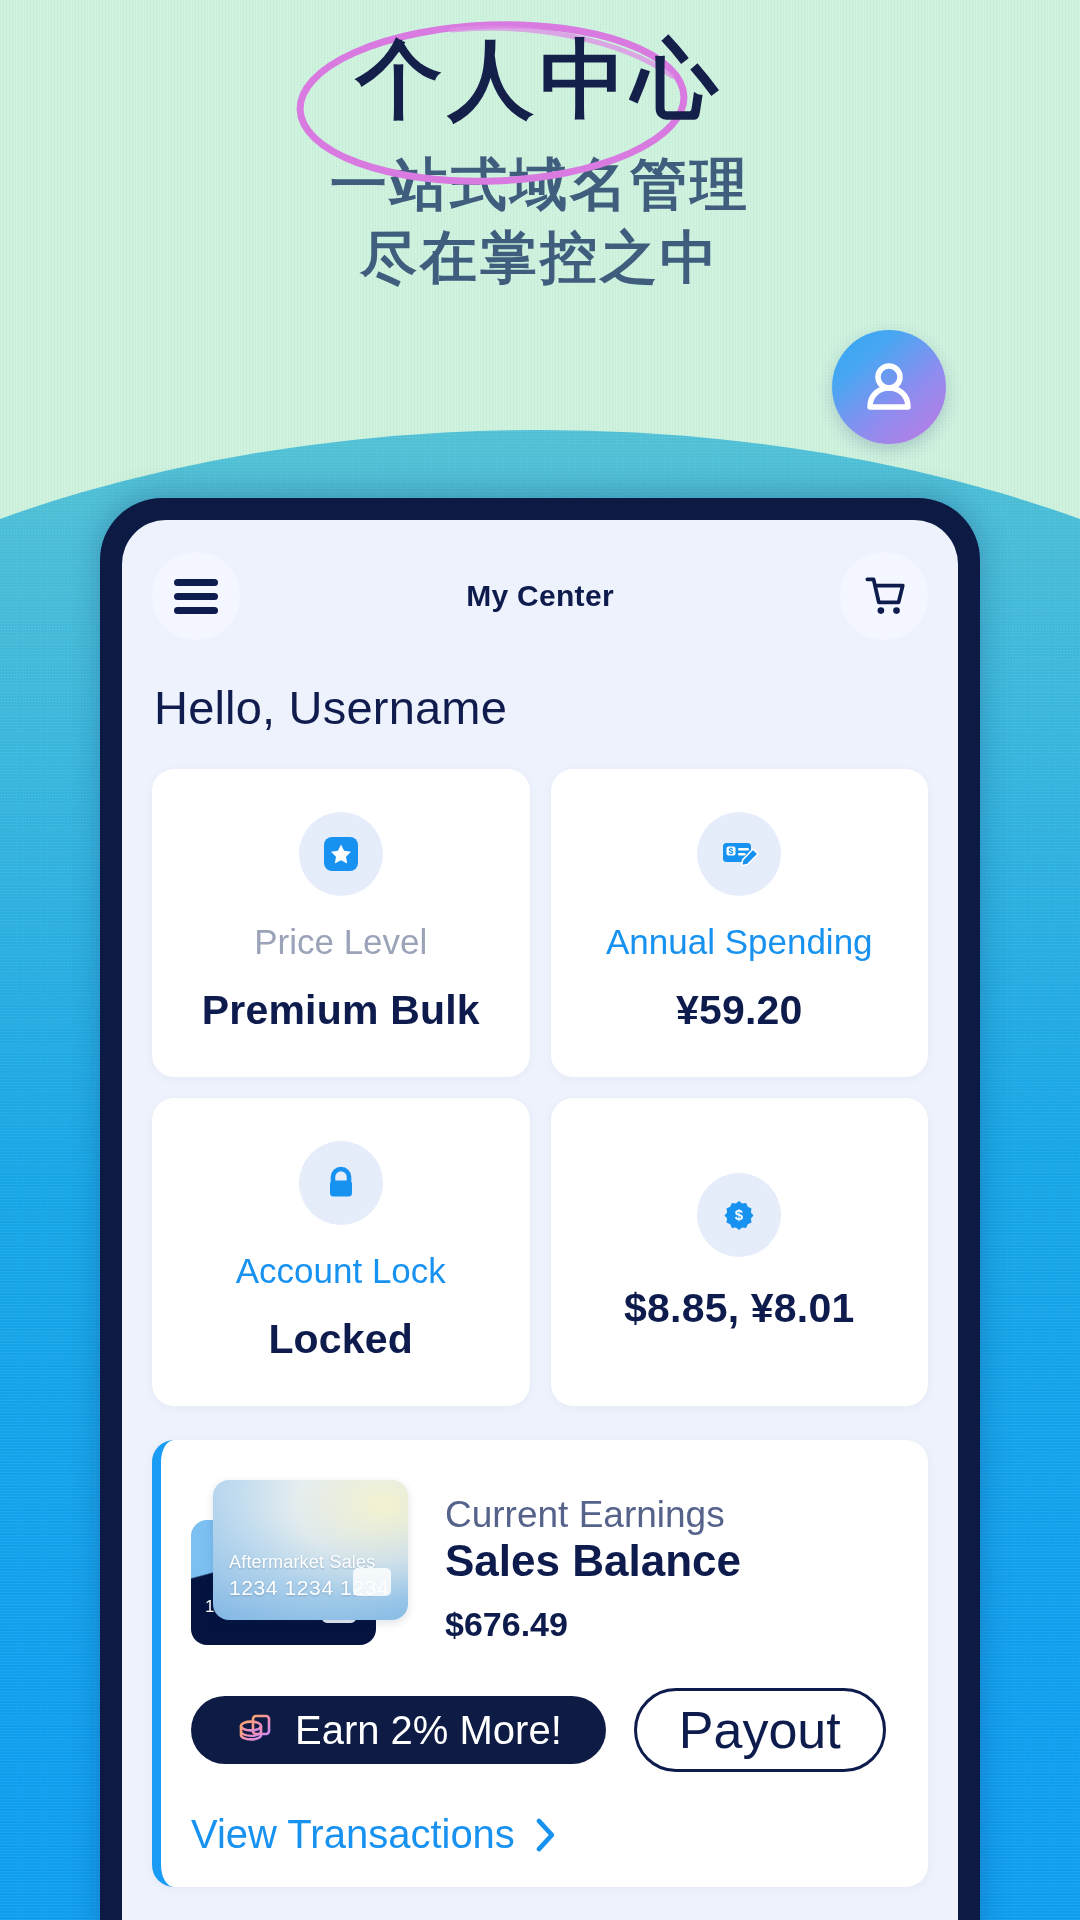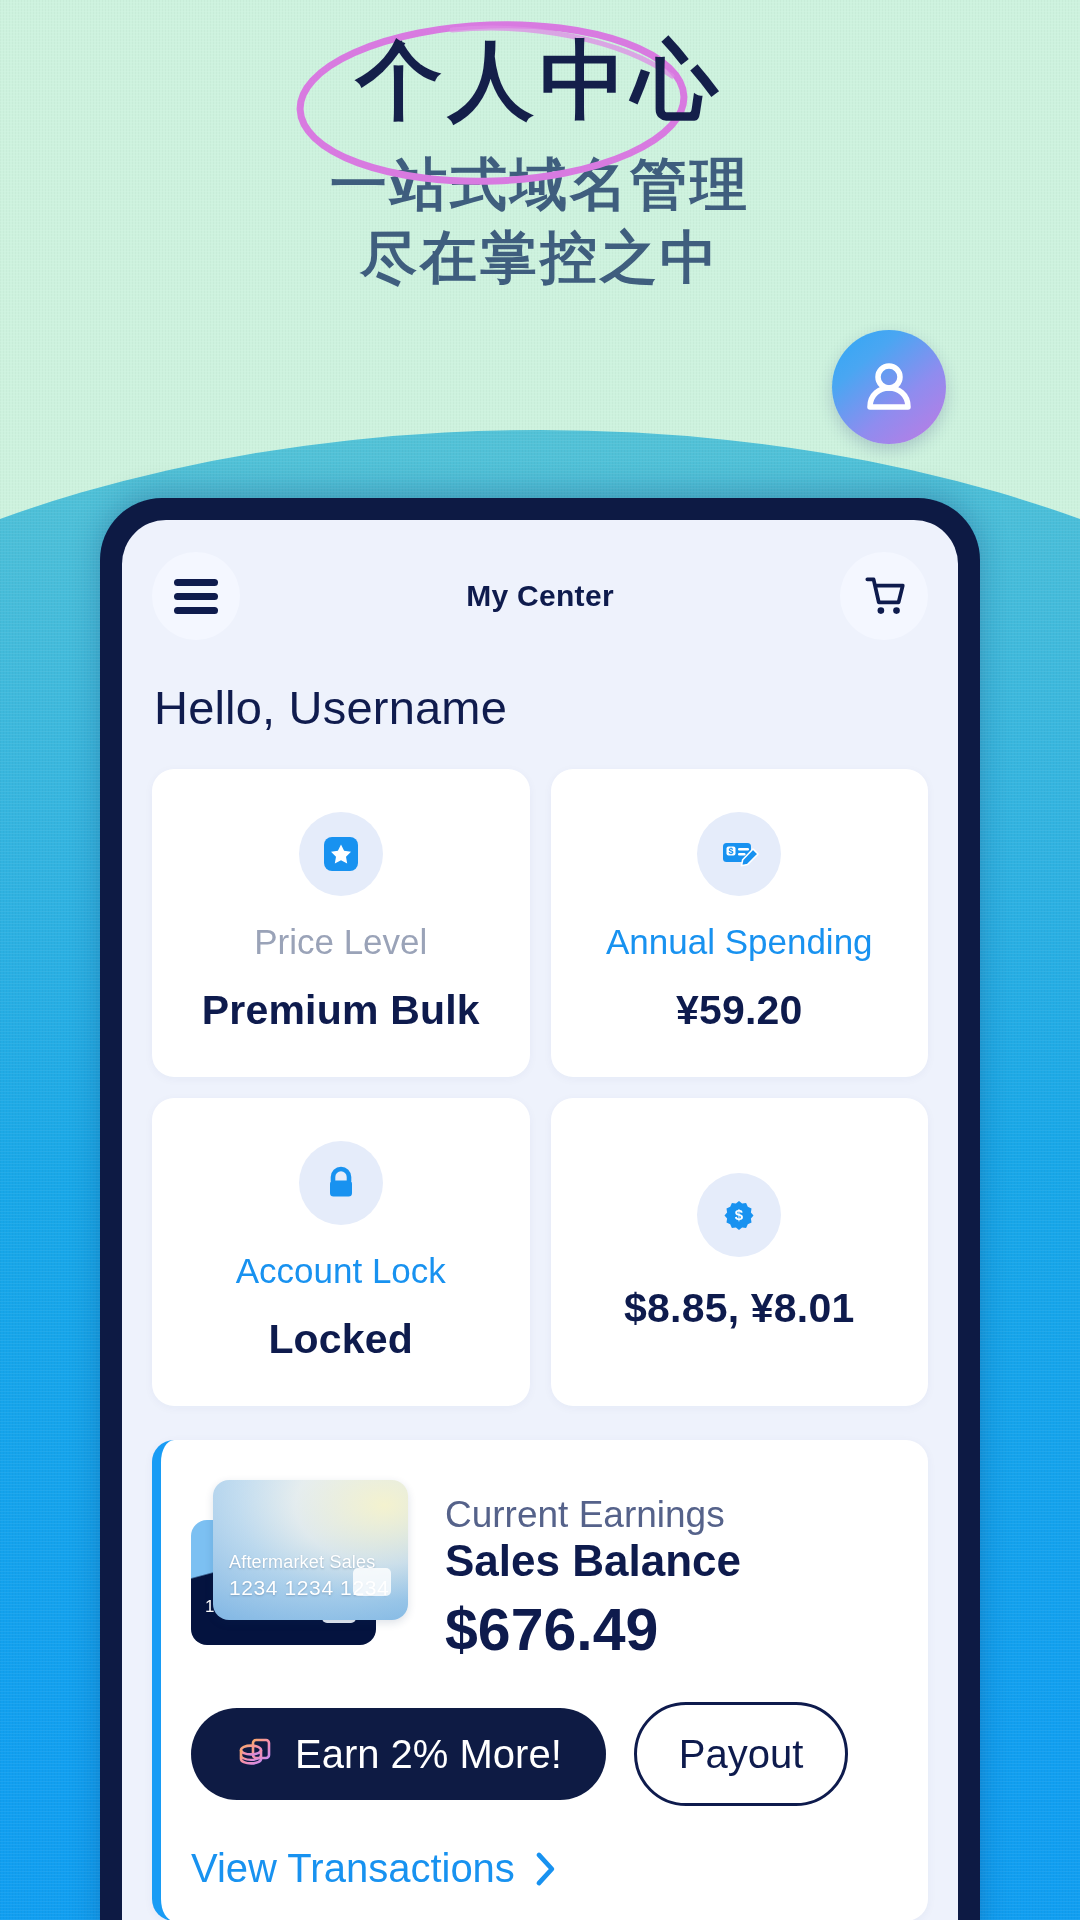--- a/index.html
+++ b/index.html
@@ -28,21 +28,21 @@
     background-image:
       repeating-linear-gradient(0deg, rgba(255,255,255,.5) 0 1px, transparent 1px 3px),
       repeating-linear-gradient(90deg, rgba(0,0,0,.25) 0 1px, transparent 1px 3px);
     pointer-events:none;
   }
 
   
   #hero { position:absolute; left:0; top:0; width:1080px; text-align:center; }
   #hero-title-wrap { position:relative; display:inline-block; margin-top:32px; }
   #hero-title {
-    font-family:Liberation Sans, sans-serif;
+    font-family:Liberation Serif, serif;
     font-size:86px; font-weight:700; color:#141f4a;
     letter-spacing:6px; line-height:1.12;
     position:relative; z-index:2;
     padding:0 42px;
     text-align:right;
   }
   #hero-circle {
     position:absolute; left:-22px; top:-14px;
     width:400px; height:170px; z-index:1;
     pointer-events:none;
@@ -177,36 +177,36 @@
     text-shadow:0 1px 2px rgba(60,90,120,.35);
   }
   #card-front-chip {
     position:absolute; right:17px; bottom:24px;
     width:38px; height:28px; border-radius:5px;
     background:rgba(255,255,255,.82);
   }
   #sales-info { flex:1; padding-top:4px; }
   #sales-title { font-size:44px; font-weight:700; color:#0e1b4d; }
   #sales-sub { font-size:37px; color:#55628a; margin-top:16px; }
-  #sales-amount { font-size:59px; font-weight:700; color:#0e1b4d; margin-top:10px; }
+  #sales-amount { font-size:34px; font-weight:700; color:#0e1b4d; margin-top:19px; }
 
   #sales-actions { display:flex; gap:28px; margin-top:38px; align-items:center; }
   #earn-btn {
     background:#0e1b44; color:#fff;
     border:none; border-radius:60px;
-    height:92px; padding:0 44px;
+    height:68px; padding:0 44px;
     display:flex; align-items:center; gap:18px;
     font-size:40px; font-family:inherit;
     cursor:pointer;
   }
   #payout-btn {
     background:#fff; color:#0e1b4d;
     border:3px solid #0e1b4d; border-radius:60px;
-    height:104px; padding:0 42px;
-    font-size:40px; font-family:inherit;
+    height:84px; padding:0 42px;
+    font-size:52px; font-family:inherit;
     cursor:pointer;
   }
   #view-tx {
     display:flex; align-items:center; gap:16px;
     margin-top:40px;
     font-size:40px; color:#1892f0; cursor:pointer;
   }
 </style>
 </head>
 <body>

